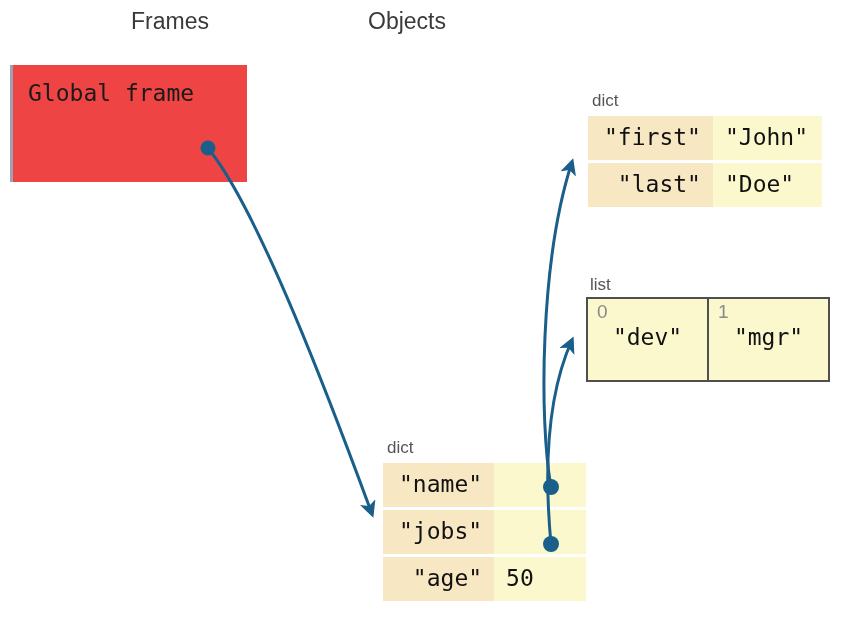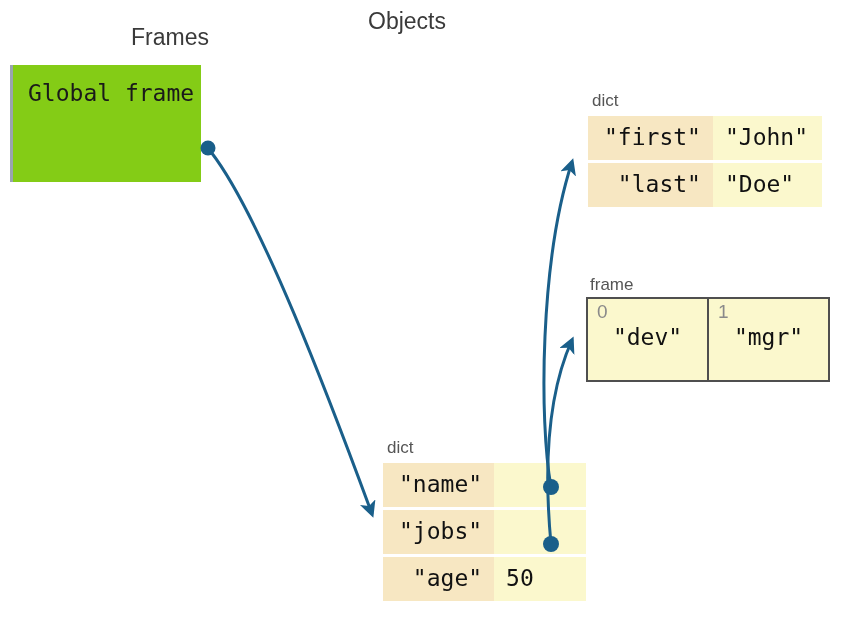--- a/index.html
+++ b/index.html
@@ -17,31 +17,31 @@
   }
 
   
   .col-heading {
     position: absolute;
     font-family: "Liberation Sans", sans-serif;
     font-size: 23px;
     color: #3a3a3a;
     white-space: nowrap;
   }
-  #heading-frames { left: 131px; top: 24px; text-align: center; }
+  #heading-frames { left: 131px; top: 8px; text-align: center; }
   #heading-objects { left: 368px; top: 8px; }
 
   
   #global-frame {
     position: absolute;
     left: 10px;
     top: 65px;
-    width: 191px;
+    width: 237px;
     height: 117px;
-    background: #84cc16;
+    background: #ef4444;
     border-left: 3px solid #9aa4b0;
     box-sizing: border-box;
   }
   #global-frame-title {
     position: absolute;
     left: 15px;
     top: 15px;
     font-family: "DejaVu Sans Mono", monospace;
     font-size: 23px;
     color: #1a1a1a;
@@ -189,21 +189,21 @@
     </tr>
     <tr>
       <td class="dkey">"last"</td>
       <td class="dval">"Doe"</td>
     </tr>
   </tbody>
     </table>
 </div>
 
 <div class="obj" id="list-obj">
-  <div class="obj-type">frame</div>
+  <div class="obj-type">list</div>
   <div class="list-box">
     <div class="list-cell">
       <div class="list-index">0</div>
       <div class="list-value">"dev"</div>
     </div>
     <div class="list-cell">
       <div class="list-index">1</div>
       <div class="list-value">"mgr"</div>
     </div>
   </div>

